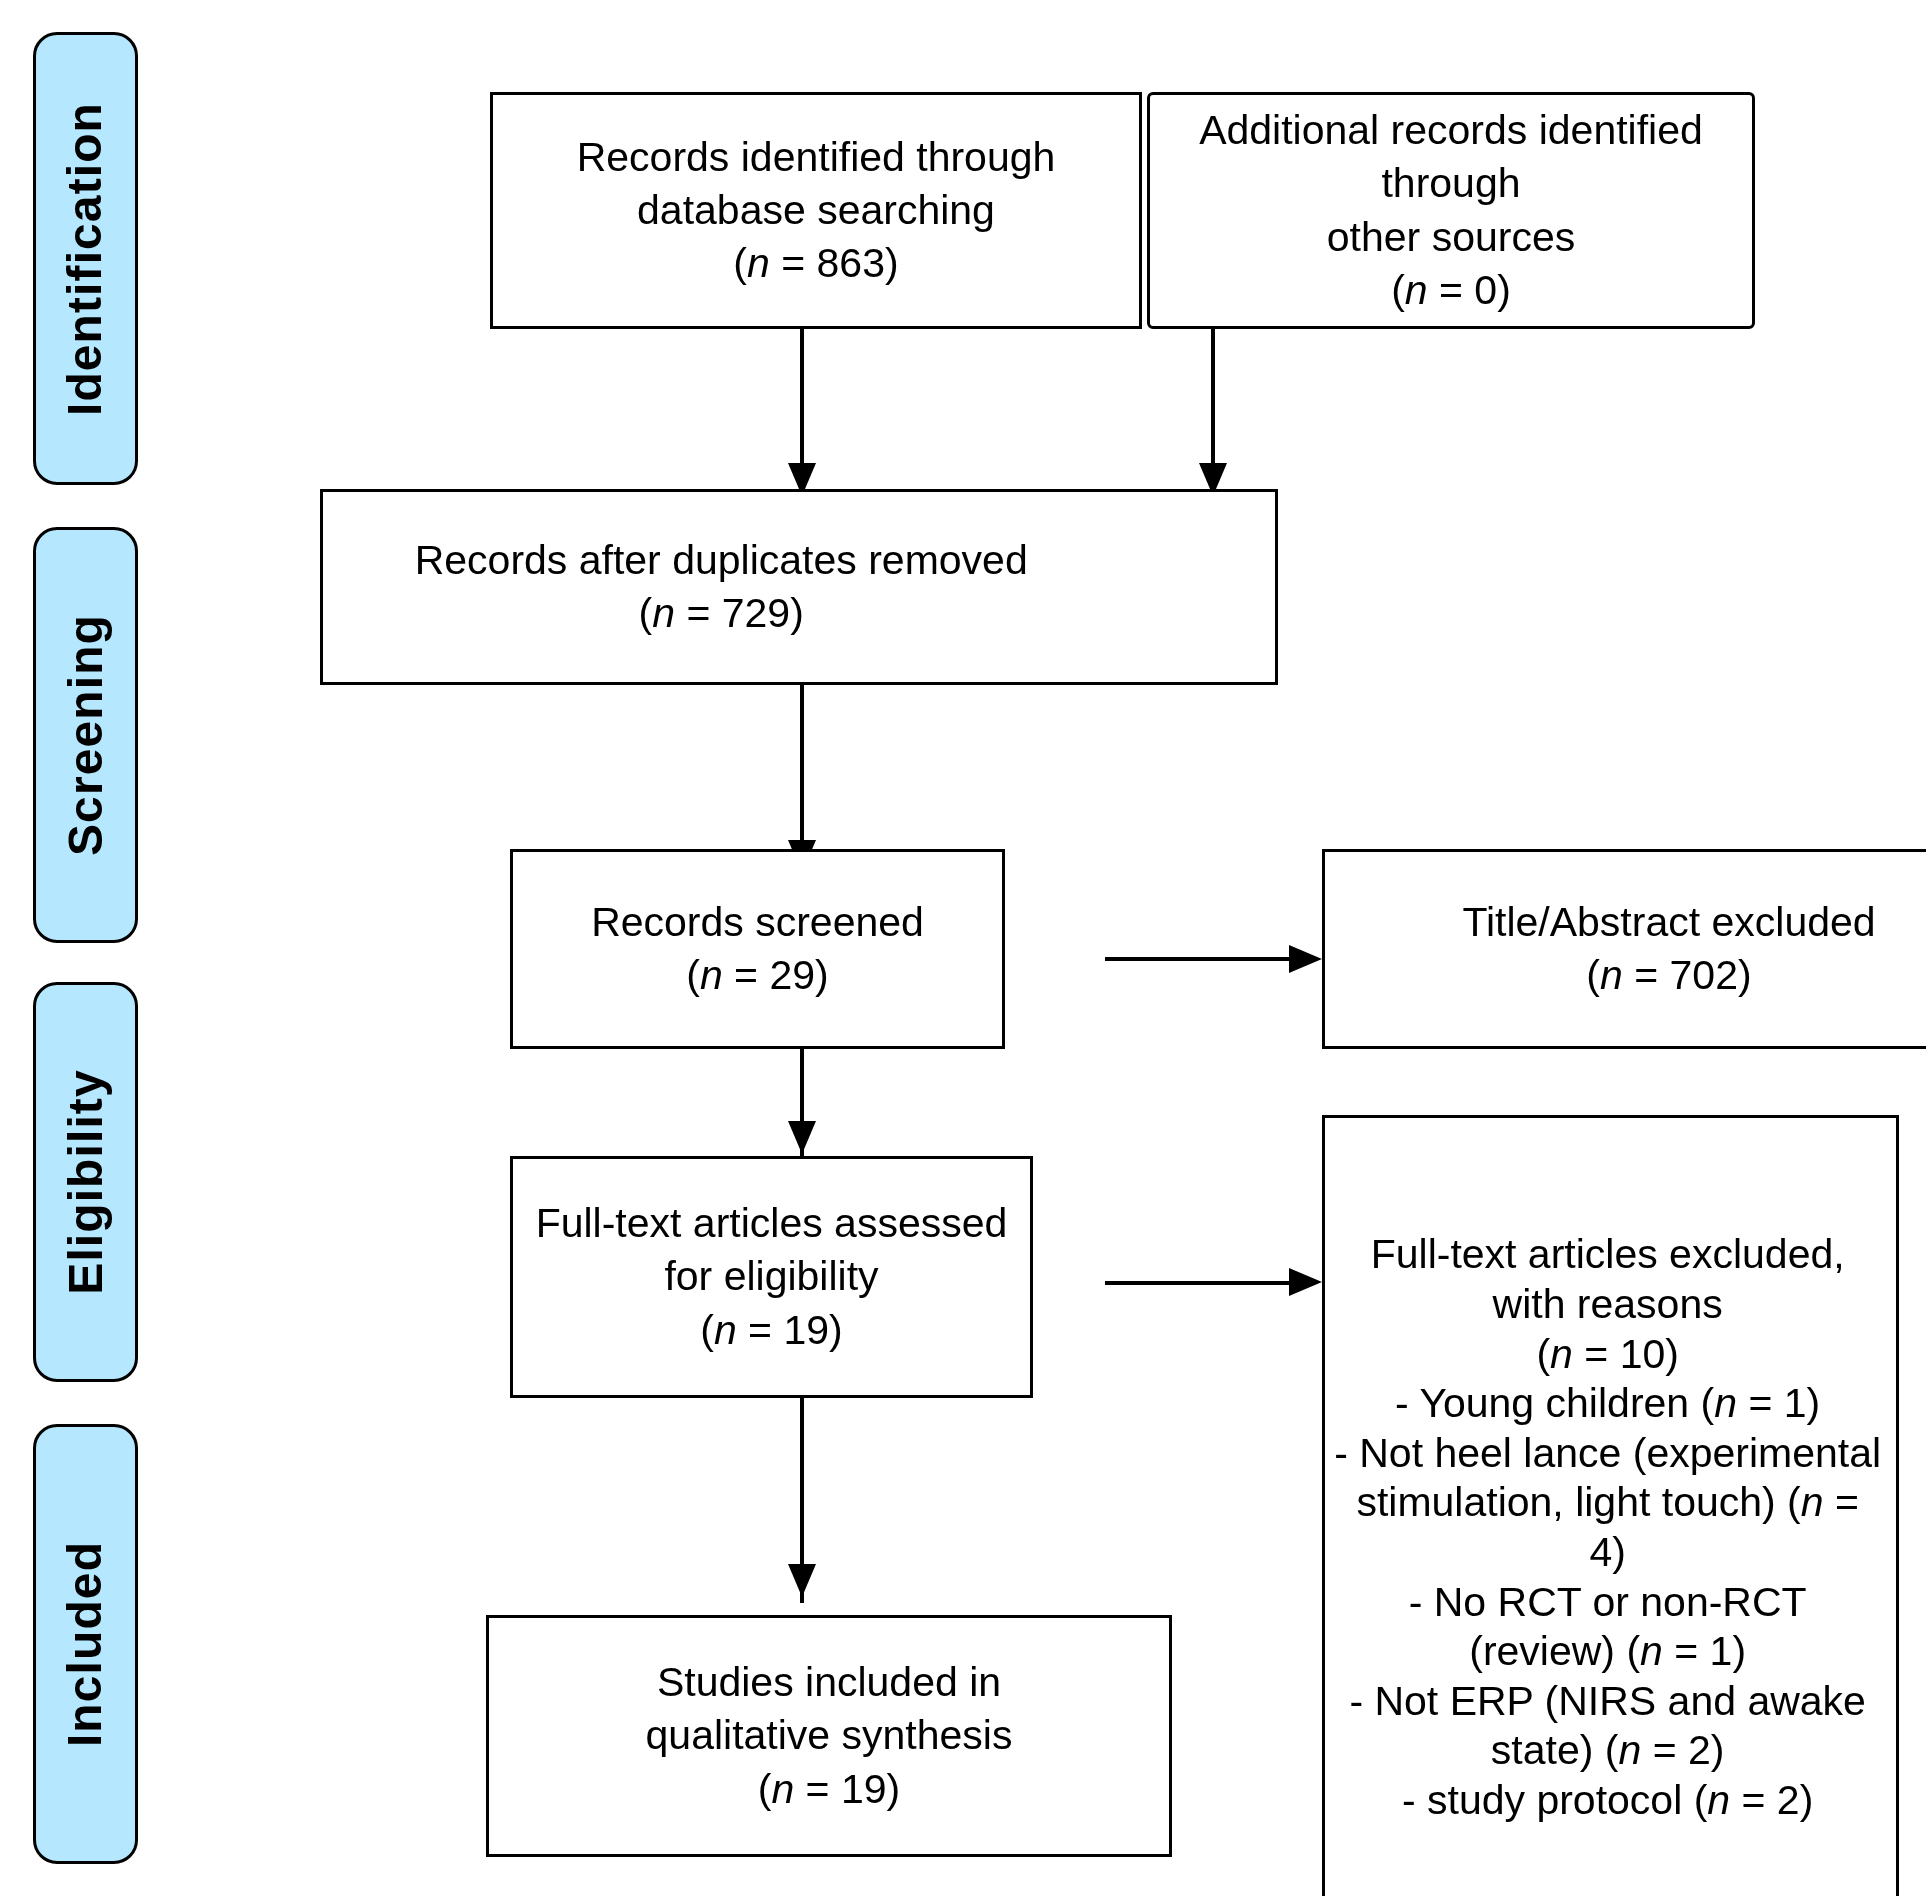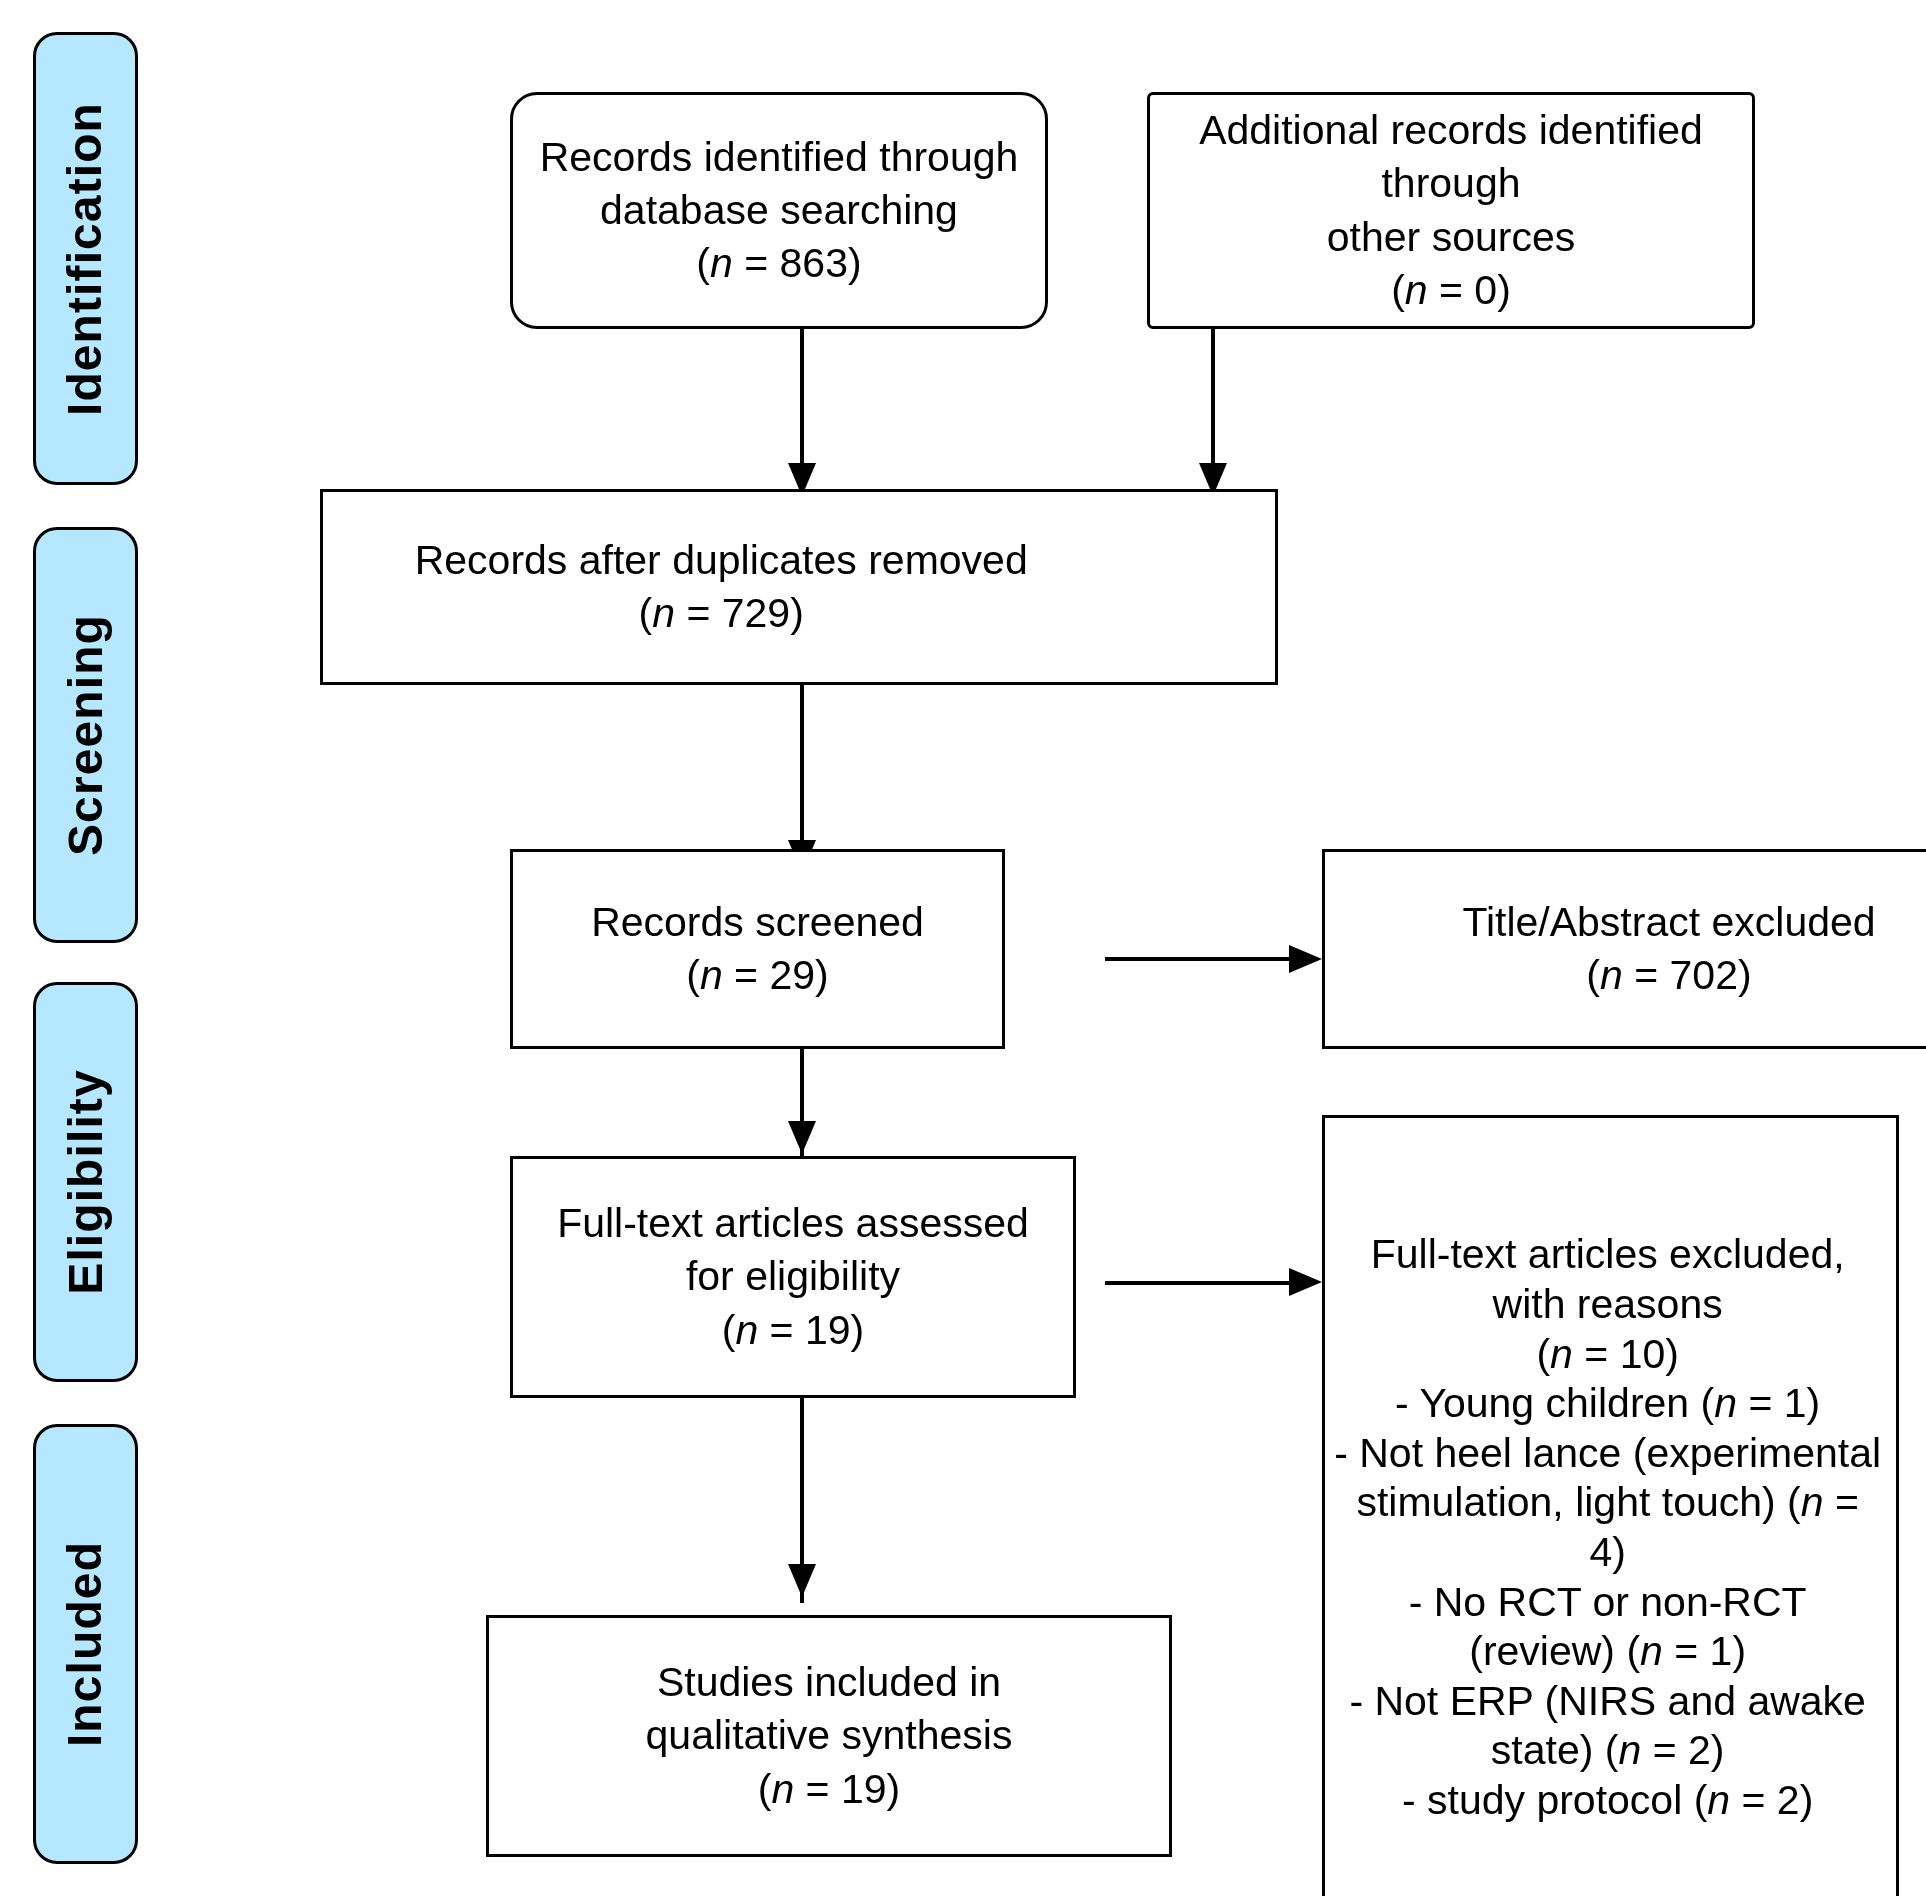--- a/index.html
+++ b/index.html
@@ -107,21 +107,21 @@
   </div>
 
   <div class="stage" style="left:33px; top:982px; width:105px; height:400px;">
     <span class="stage-label">Eligibility</span>
   </div>
 
   <div class="stage" style="left:33px; top:1424px; width:105px; height:440px;">
     <span class="stage-label">Included</span>
   </div>
 
-  <div class="box" style="left:510px; top:92px; width:538px; height:237px;border-radius:27px;">
+  <div class="box" style="left:490px; top:92px; width:652px; height:237px;">
     <div class="box-text">
       <span>Records identified through</span><br>
       <span>database searching</span><br>
       <span><span>(</span><span class="ital">n</span><span> = </span><span>863</span><span>)</span></span>
     </div>
   </div>
 
   <div class="box" style="left:1147px; top:92px; width:608px; height:237px;border-radius:6px;">
     <div class="box-text">
       <span>Additional records identified through</span><br>
@@ -159,21 +159,21 @@
       <span><span>(</span><span class="ital">n</span><span> = </span><span>702</span><span>)</span></span>
     </div>
   </div>
 
   <div class="hline" style="left:1105px; top:957px; width:187px;"></div>
   <div class="arrow-right" style="left:1289px; top:945px;"></div>
 
   <div class="vline" style="left:800px; top:1049px; height:113px;"></div>
   <div class="arrow-down" style="left:788px; top:1121px;"></div>
 
-  <div class="box" style="left:510px; top:1156px; width:566px; height:242px;align-items:center;">
+  <div class="box" style="left:510px; top:1156px; width:523px; height:242px;align-items:center;">
     <div class="box-text">
       <span>Full-text articles assessed</span><br>
       <span>for eligibility</span><br>
       <span><span>(</span><span class="ital">n</span><span> = </span><span>19</span><span>)</span></span>
     </div>
   </div>
 
   <div class="box reasons" style="left:1322px; top:1115px; width:577px; height:826px;">
     <div class="box-text">
       <span>Full-text articles excluded,</span><br>

